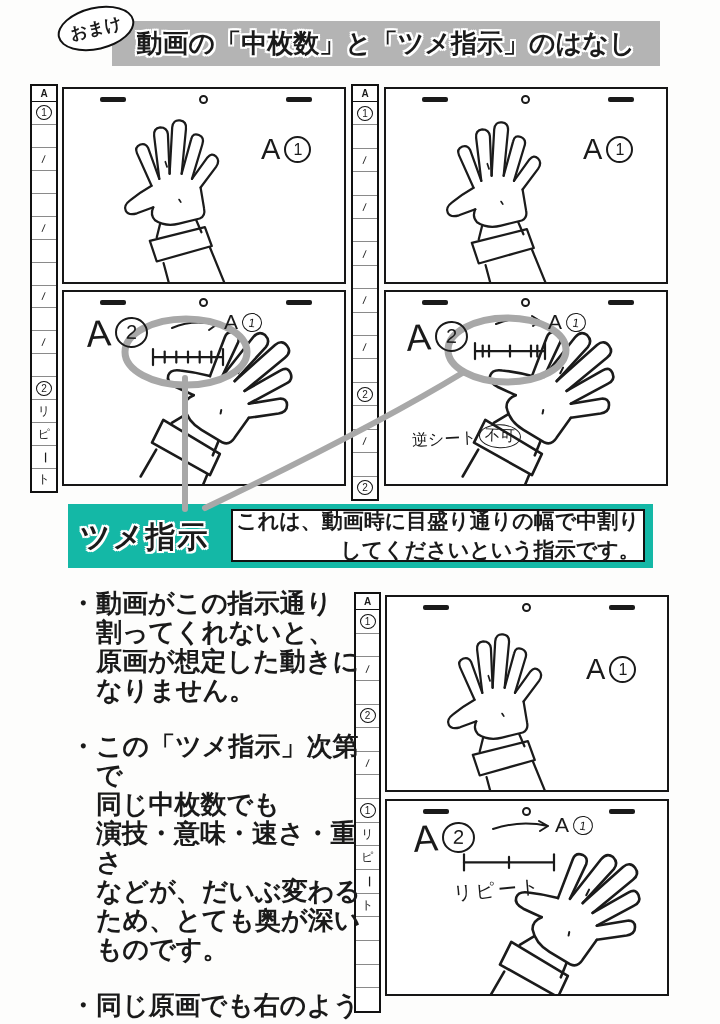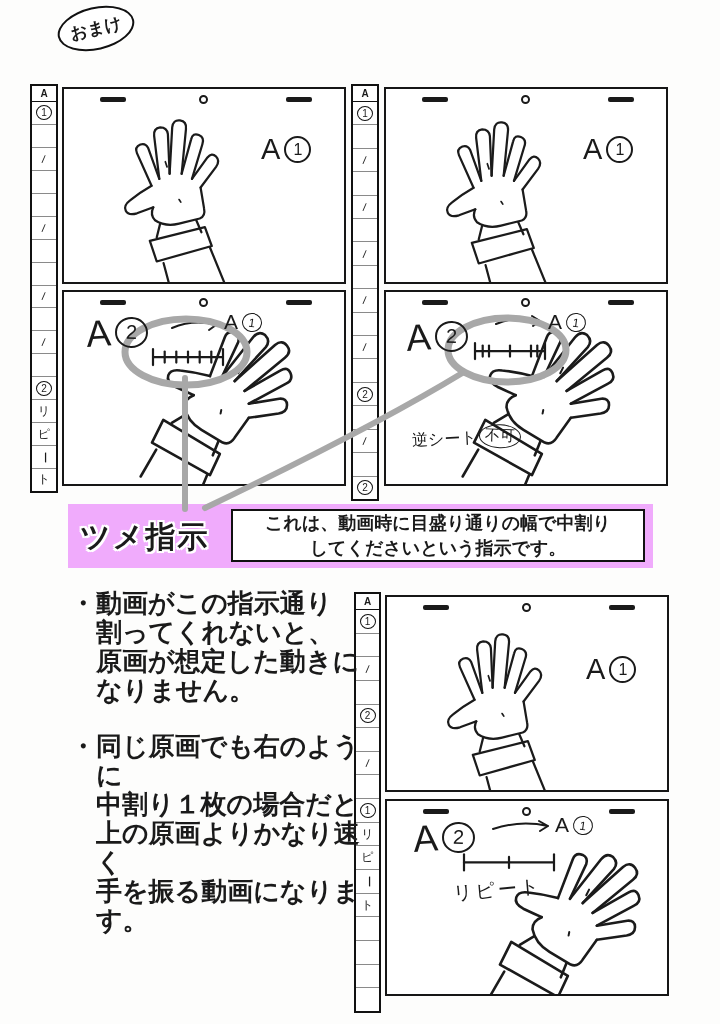--- a/index.html
+++ b/index.html
@@ -62,32 +62,32 @@
   }
   .ts-cell:last-child { border-bottom:none; }
   .ts-mark { display:inline-block; }
   .ts-mark.circled {
     width:16px; height:15px; border:1.5px solid #111; border-radius:50%;
     font-size:10px; line-height:13px; text-align:center;
   }
   .ts-mark.slash { transform:rotate(8deg); font-size:11px; }
   .ts-mark.rot { transform:rotate(90deg); }
   
-  .tsume-bar { position:absolute; left:68px; top:504px; width:585px; height:64px; background:#f0abfc; }
+  .tsume-bar { position:absolute; left:68px; top:504px; width:585px; height:64px; background:#14b8a6; }
   .tsume-label {
     position:absolute; left:12px; top:13px; font-size:30px; font-weight:bold; letter-spacing:2px;
     text-shadow:-2px -2px 0 #fff, 2px -2px 0 #fff, -2px 2px 0 #fff, 2px 2px 0 #fff,
                  0 -2px 0 #fff, 0 2px 0 #fff, -2px 0 0 #fff, 2px 0 0 #fff;
   }
   .tsume-desc-box {
     position:absolute; left:163px; top:5px; width:414px; height:53px;
     background:#fff; border:2.5px solid #111;
     display:flex; align-items:center; justify-content:center;
   }
-  .tsume-desc { font-size:18px; font-weight:bold; white-space:pre-line; line-height:1.35; text-align:center; }
+  .tsume-desc { font-size:21px; font-weight:bold; white-space:pre-line; line-height:1.35; text-align:right; }
   
   .bullets { position:absolute; left:70px; top:589px; width:296px; }
   .bullet {
     font-size:26px; font-weight:bold; line-height:29px; white-space:pre-line;
     padding-left:1em; text-indent:-1em; margin-bottom:27px; letter-spacing:0px;
   }
   
   svg.overlay { position:absolute; left:0; top:0; z-index:5; pointer-events:none; }
 </style>
 </head>
@@ -106,20 +106,23 @@
         <path d="M46 80 Q32 88 21 97 Q13 103 16 109 Q19 115 29 112 Q40 108 48 105"></path>
         <path d="M48 105 Q44 114 50 120 Q62 128 78 124 L102 118 Q109 115 107 106 Q105 94 103 82"></path>
         <path d="M56 124 L52 140 M98 120 L104 134"></path>
         <path d="M44 144 L108 128 L116 150 L52 168 Z"></path>
         <path d="M60 170 L68 200 M114 152 L132 196"></path>
         <path d="M78 96 L80 99 M62 52 L64 58" stroke-width="2"></path>
       </g>
     </defs>
   </svg>
 
+  <div class="title-bar">
+    <span class="title-text">動画の「中枚数」と「ツメ指示」のはなし</span>
+  </div>
   <div class="omake-badge">
     <span>おまけ</span>
   </div>
 
   <aside class="strip" style="left:30px;top:84px;width:28px;height:409px">
     <div class="strip-head">A</div>
     <div class="strip-cells">
 
     <div class="ts-cell">
           <span class="ts-mark circled">1</span>
@@ -386,20 +389,26 @@
 してくださいという指示です。</span>
     </div>
   </div>
 
   <div class="bullets">
 
   <p class="bullet">・動画がこの指示通り
 割ってくれないと、
 原画が想定した動きに
 なりません。</p>
+      <p class="bullet">・この「ツメ指示」次第で
+同じ中枚数でも
+演技・意味・速さ・重さ
+などが、だいぶ変わる
+ため、とても奥が深い
+ものです。</p>
       <p class="bullet">・同じ原画でも右のように
 中割り１枚の場合だと
 上の原画よりかなり速く
 手を振る動画になります。</p>
     </div>
 
   <div class="panel" style="left:385px;top:595px;width:284px;height:197px">
     <span class="peg-tab" style="left:36px"></span>
     <span class="peg-hole"></span>
     <span class="peg-tab" style="left:222px"></span>

